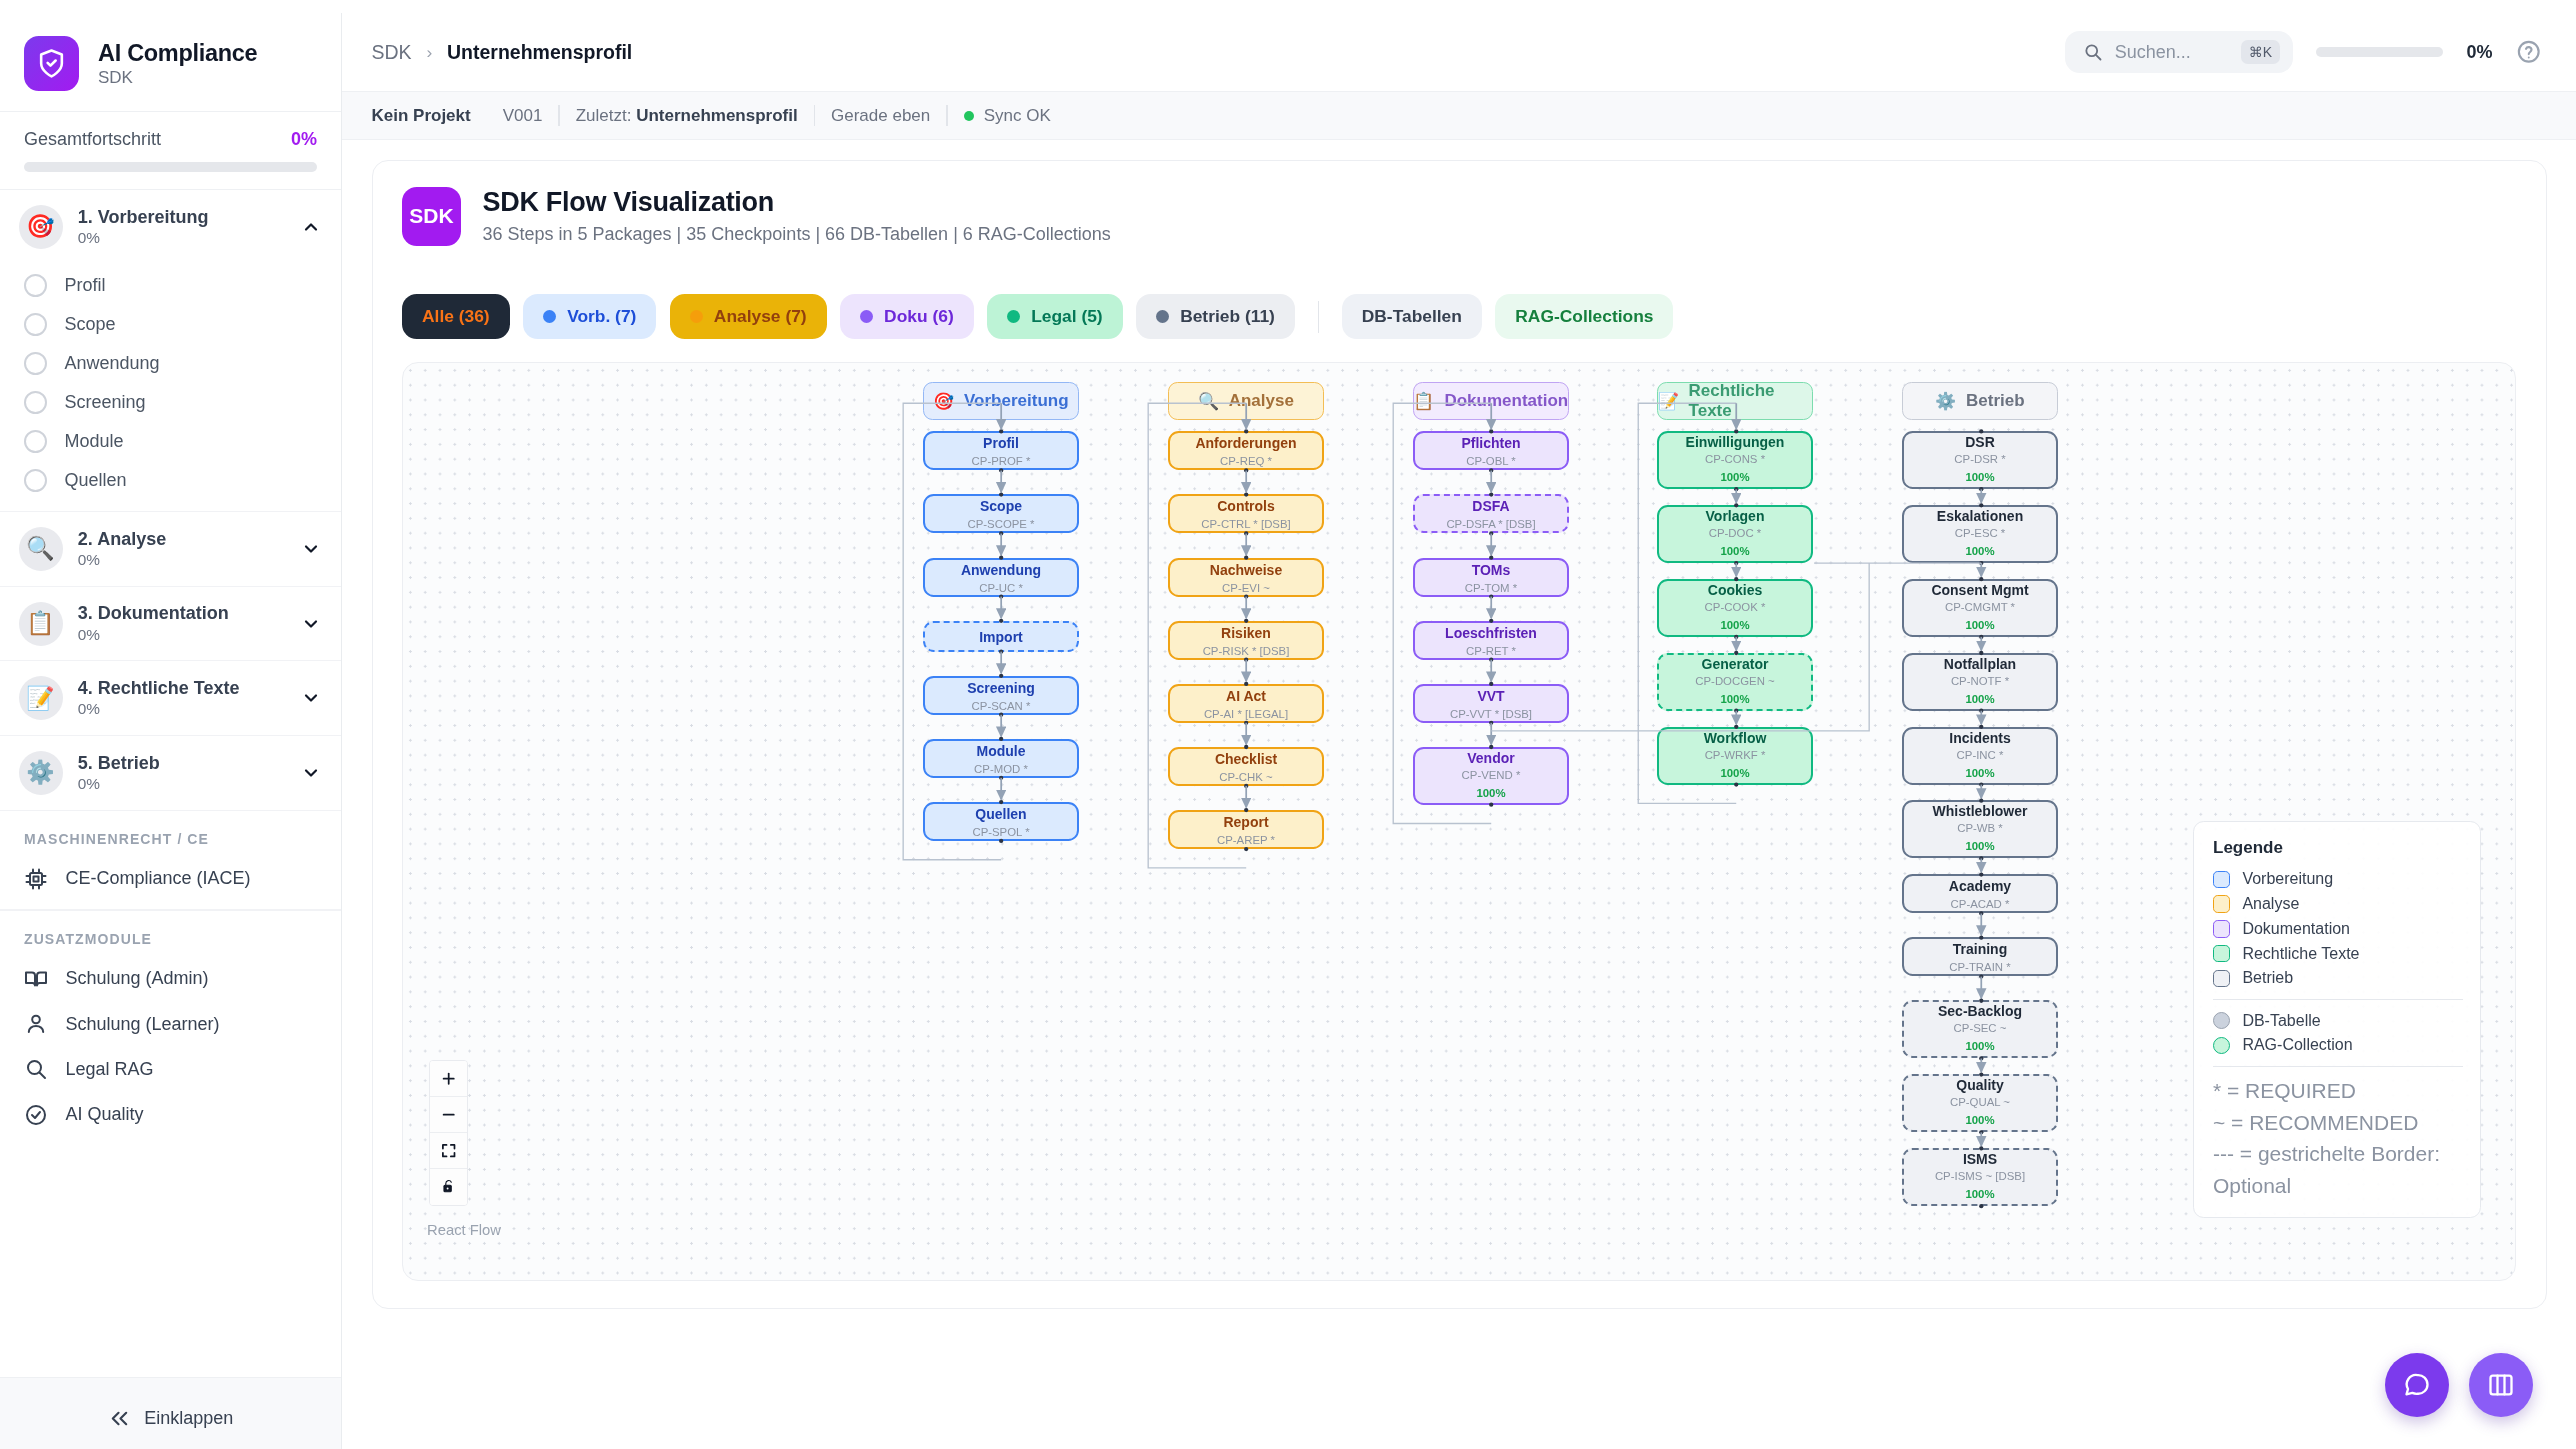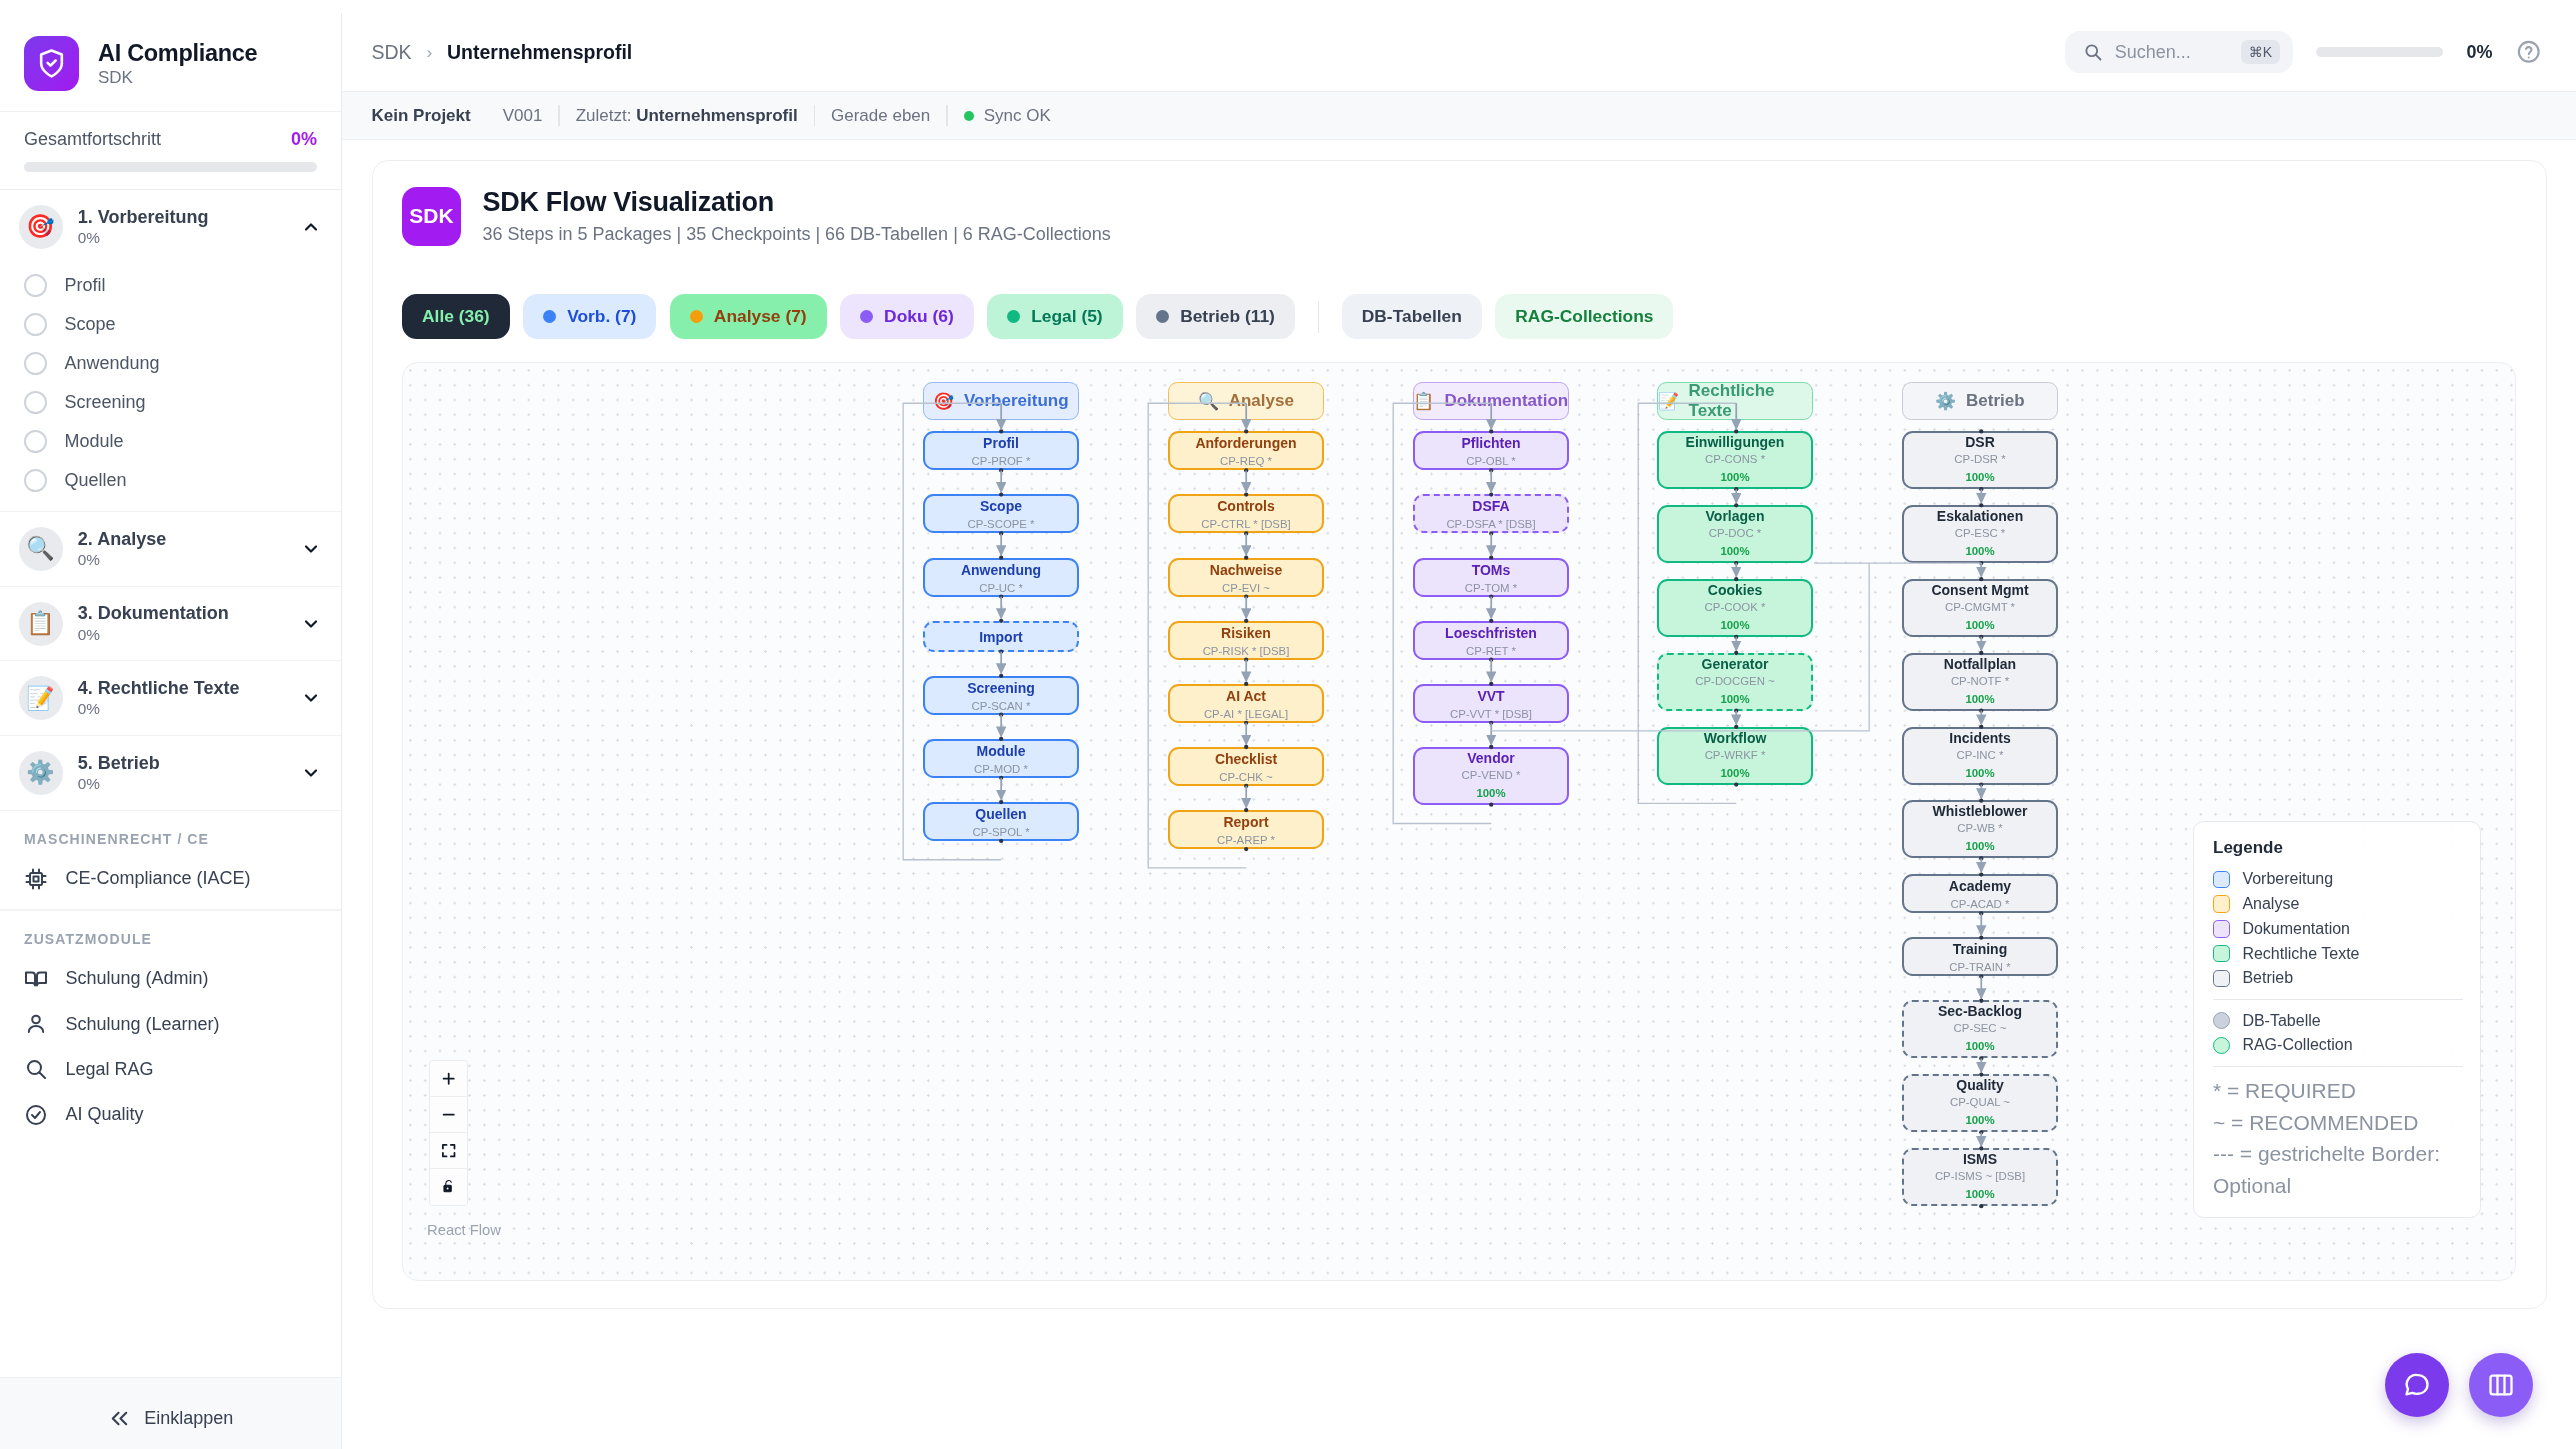--- a/index.html
+++ b/index.html
@@ -99,23 +99,23 @@
     margin-bottom: 17.4px;
   }
   .card-hd { display: flex; align-items: center; gap: 21.5px; padding: 25.5px 29.5px; }
   .sdk-badge { width: 59px; height: 59px; border-radius: 14.8px; background: #a21bf0; color: #fff; font-size: 21px; font-weight: 700; display: flex; align-items: center; justify-content: center; flex: 0 0 59px; }
   .card-title { font-size: 27px; font-weight: 700; color: #111827; letter-spacing: -0.3px; }
   .card-sub { font-size: 18px; color: #6b7280; margin-top: 5.4px; }
 
   .filters { display: flex; align-items: center; gap: 13.4px; padding: 23px 29.5px; }
   .pill { display: flex; align-items: center; gap: 10.7px; border-radius: 14.8px; padding: 12px 20px; font-size: 17.4px; font-weight: 600; cursor: pointer; white-space: nowrap; }
   .pill .pdot { width: 13.4px; height: 13.4px; border-radius: 50%; }
-  .pill-all { background: #1f2937; color: #86efac; }
+  .pill-all { background: #1f2937; color: #f97316; }
   .pill-vorb { background: #dbeafe; color: #1d4ed8; }
-  .pill-analyse { background: #86efac; color: #92400e; }
+  .pill-analyse { background: #eab308; color: #92400e; }
   .pill-doku { background: #ede4fd; color: #6d28d9; }
   .pill-legal { background: #bdf3d6; color: #047857; }
   .pill-betrieb { background: #eceef2; color: #374151; }
   .pill-db { background: #eef1f6; color: #374151; }
   .pill-rag { background: #e9f9ef; color: #15803d; }
   .fdiv { width: 1.3px; height: 32px; background: #e2e5ea; margin: 0 9.4px; }
 
   
   .flow-wrap { position: relative; height: 919px; border: 1.3px solid #eceef2; border-radius: 16px; background:
       radial-gradient(circle, #d8dce3 1px, transparent 1.1px) 0 0/14.8px 14.8px, #fbfcfd; overflow: hidden; }

